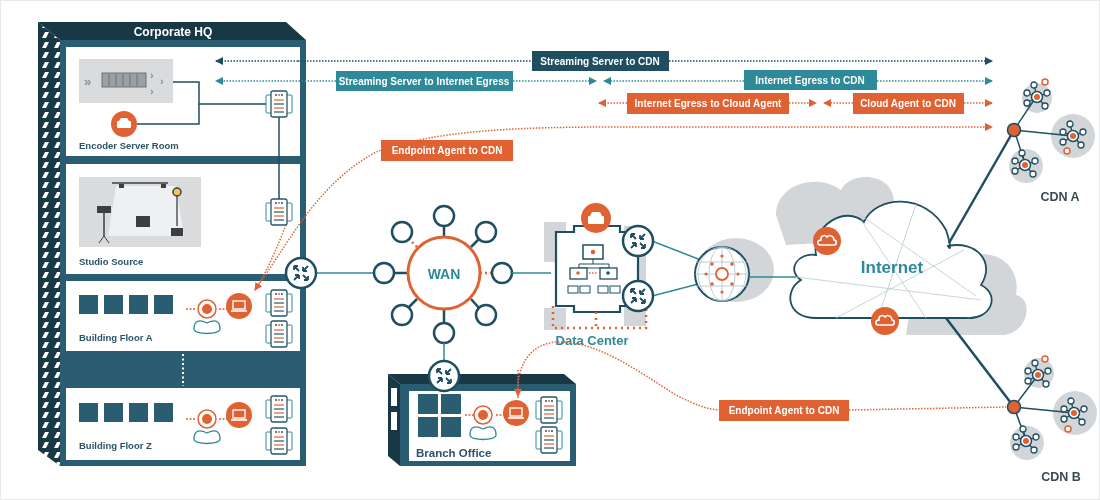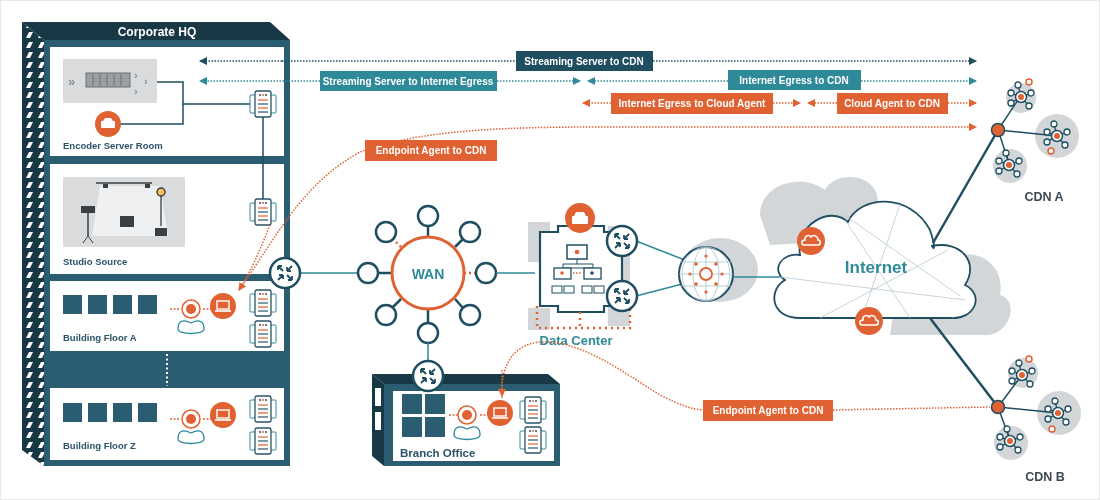--- a/index.html
+++ b/index.html
@@ -1,17 +1,17 @@
 <!DOCTYPE html>
 <html><head>
 <meta charset="utf-8">
 <style>
   html,body{margin:0;padding:0;background:#ffffff;}
   body{width:1100px;height:500px;position:relative;overflow:hidden;font-family:"Liberation Sans",sans-serif;}
-  #stage{position:absolute;left:0;top:0;width:1000px;height:500px;}
+  #stage{position:absolute;left:0;top:0;width:1000px;height:500px;padding-left:16px;}
   svg text{font-family:"Liberation Sans",sans-serif;font-weight:bold;}
   .lbl-white{fill:#ffffff;font-size:10px;}
   .lbl-room{fill:#2b5468;font-size:9.5px;}
   .lbl-big{fill:#2b5468;font-size:13px;}
   .lbl-internet{fill:#2e8a99;font-size:17px;}
   .lbl-wan{fill:#2e8a99;font-size:14px;}
   .lbl-cdn{fill:#3d4a52;font-size:12.5px;}
   .frame{position:absolute;left:0;top:0;width:1098px;height:498px;border:1px solid #e6e8ea;pointer-events:none;}
 </style>
 </head>

